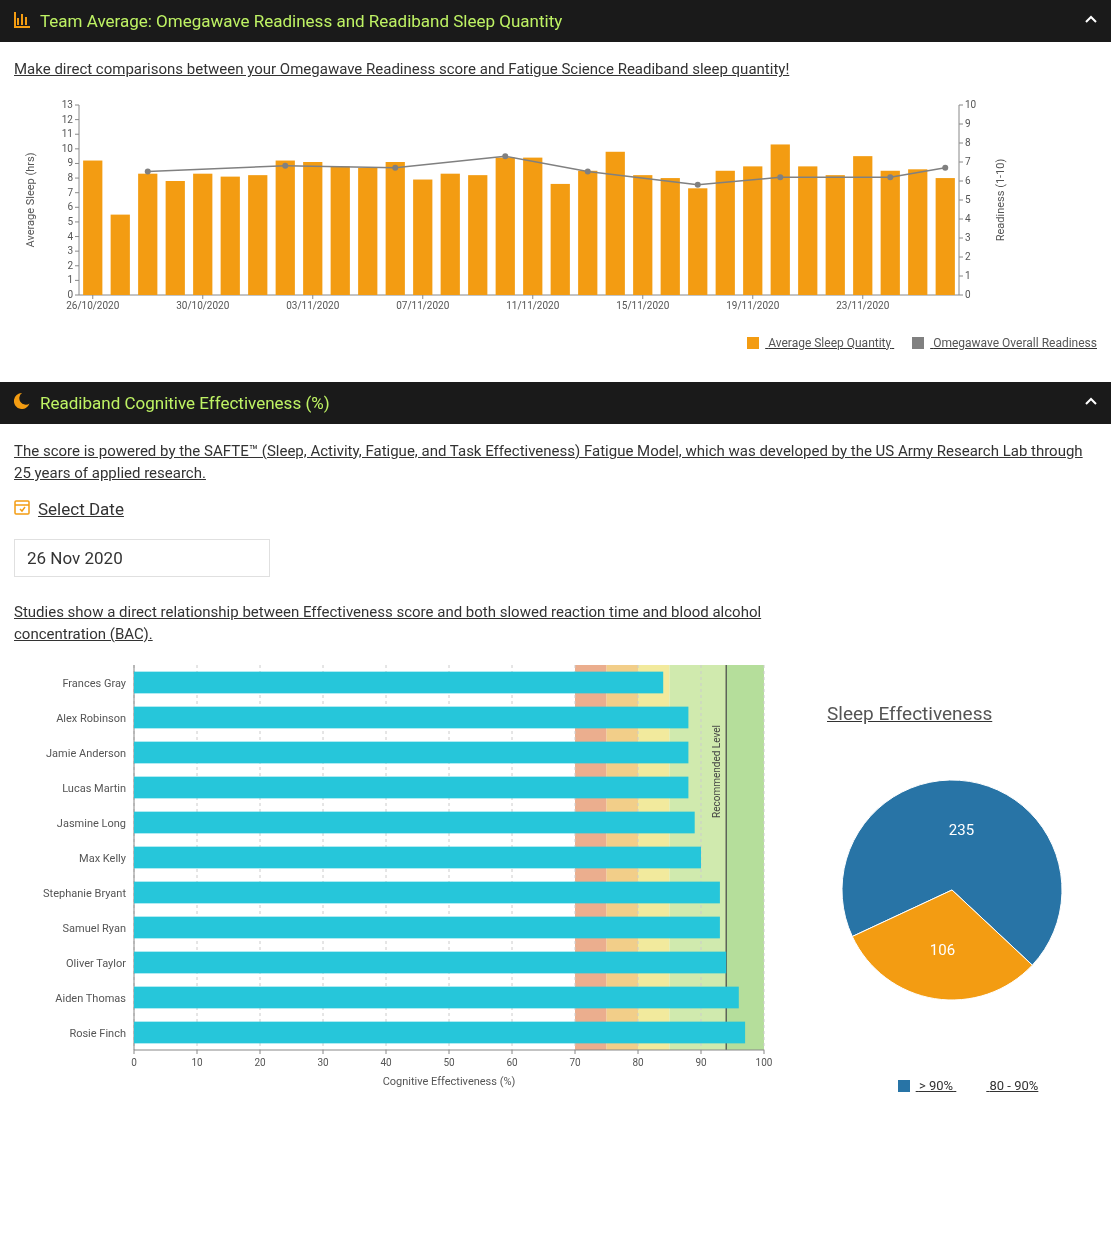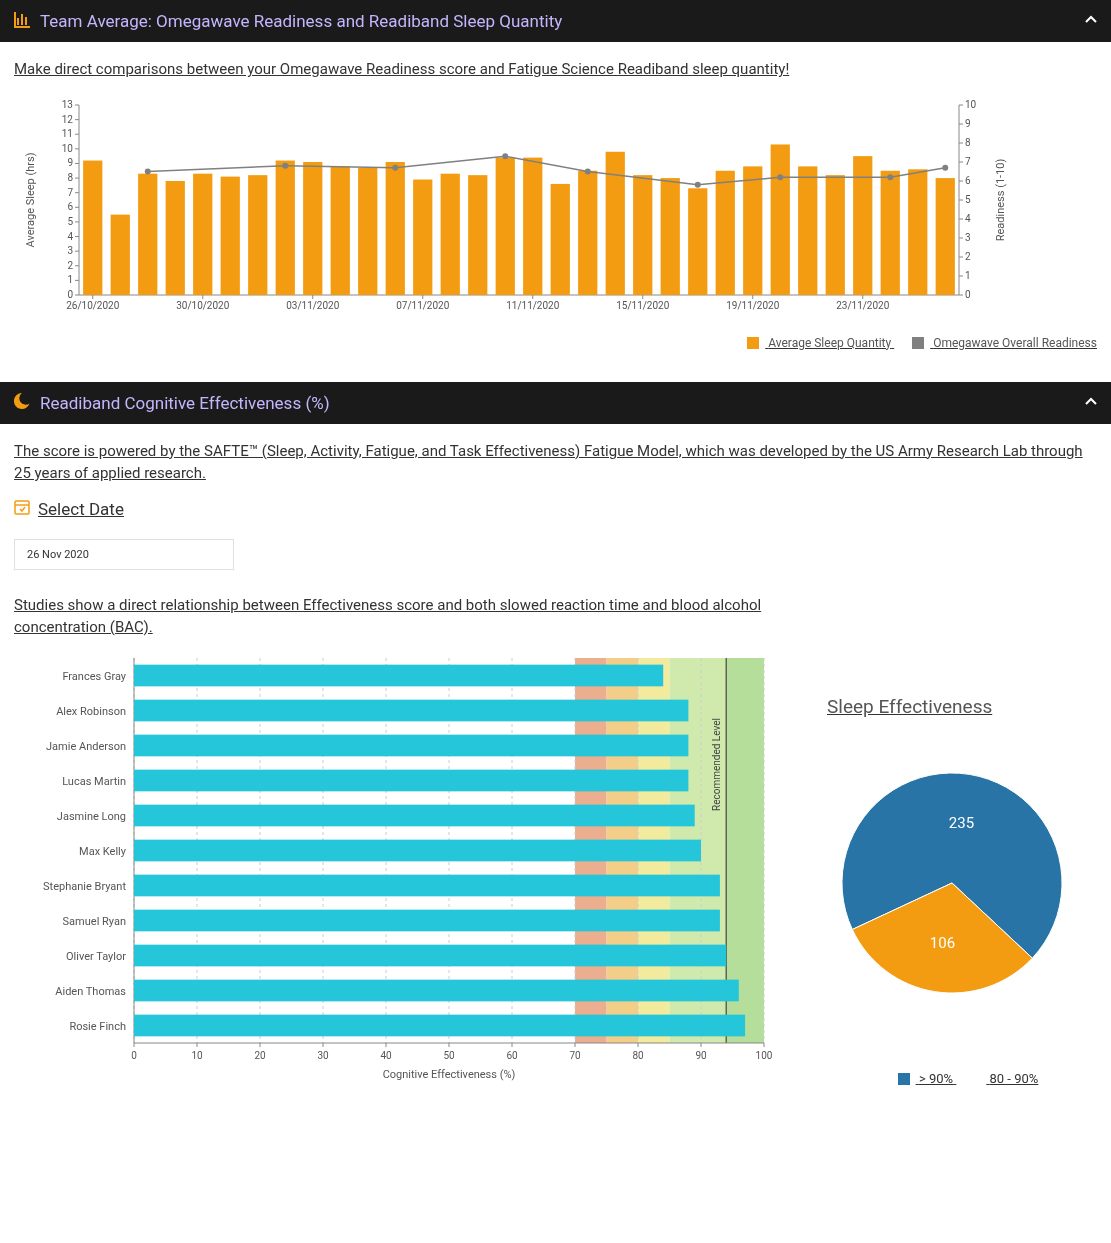--- a/index.html
+++ b/index.html
@@ -7,43 +7,43 @@
     margin: 0;
     font-family: -apple-system, BlinkMacSystemFont, "Segoe UI", Roboto, Arial, sans-serif;
     font-size: 14px;
     color: #333;
     background: #fff;
     width: 1111px;
   }
   .panel { margin-bottom: 12px; }
   .panel-header {
     background: #1a1a1a;
-    color: #c4b5fd;
+    color: #bef264;
     height: 42px;
     display: flex;
     align-items: center;
     padding: 0 14px;
     font-size: 17px;
     font-weight: 400;
   }
   .panel-header .hicon { color: #f39c12; margin-right: 10px; font-size: 16px; line-height:1;}
   .panel-header .hspacer { flex: 1; }
   .panel-header .chevron { color: #fff; font-size: 14px; cursor: pointer; }
   .panel-body { padding: 10px 14px 20px 14px; text-decoration: underline; }
   .desc { font-size: 15px; color: #333; margin: 6px 0 14px 0; line-height: 1.5; }
   .chart-wrap { position: relative; }
   .legend { text-align: right; font-size: 12px; color: #555; margin-top: 8px; }
   .legend .sw { display:inline-block; width:12px; height:12px; vertical-align:middle; margin: 0 6px 0 18px; }
   .legend .sw.orange { background:#f39c12; }
   .legend .sw.gray { background:#808080; }
   .select-date-label { font-size: 17px; color:#333; margin: 4px 0 20px 0; display:flex; align-items:center; gap:8px;}
   .select-date-label .cal-icon { color:#f39c12; font-size:16px; }
   .date-box {
-    border: 1px solid #e0e0e0; padding: 8px 12px; font-size: 11px; color:#333;
-    width: 220px; display: inline-block; margin-bottom: 18px;
+    border: 1px solid #e0e0e0; padding: 8px 12px; font-size: 17px; color:#333;
+    width: 256px; display: inline-block; margin-bottom: 18px;
   }
   .two-col { display:flex; gap: 30px; align-items:flex-end; }
   .left-col { flex: 1; }
   .right-col { width: 270px; }
   .right-title { font-size: 19px; color:#555; font-weight:400; margin-bottom: 40px; }
   .pie-legend { font-size: 13px; margin-top: 60px; text-align:center;}
   .pie-legend .sw { display:inline-block; width:12px; height:12px; vertical-align:middle; margin: 0 6px 0 12px; }
   .sw.blue { background:#2874A6; }
   text { font-family: inherit; }
 </style>

